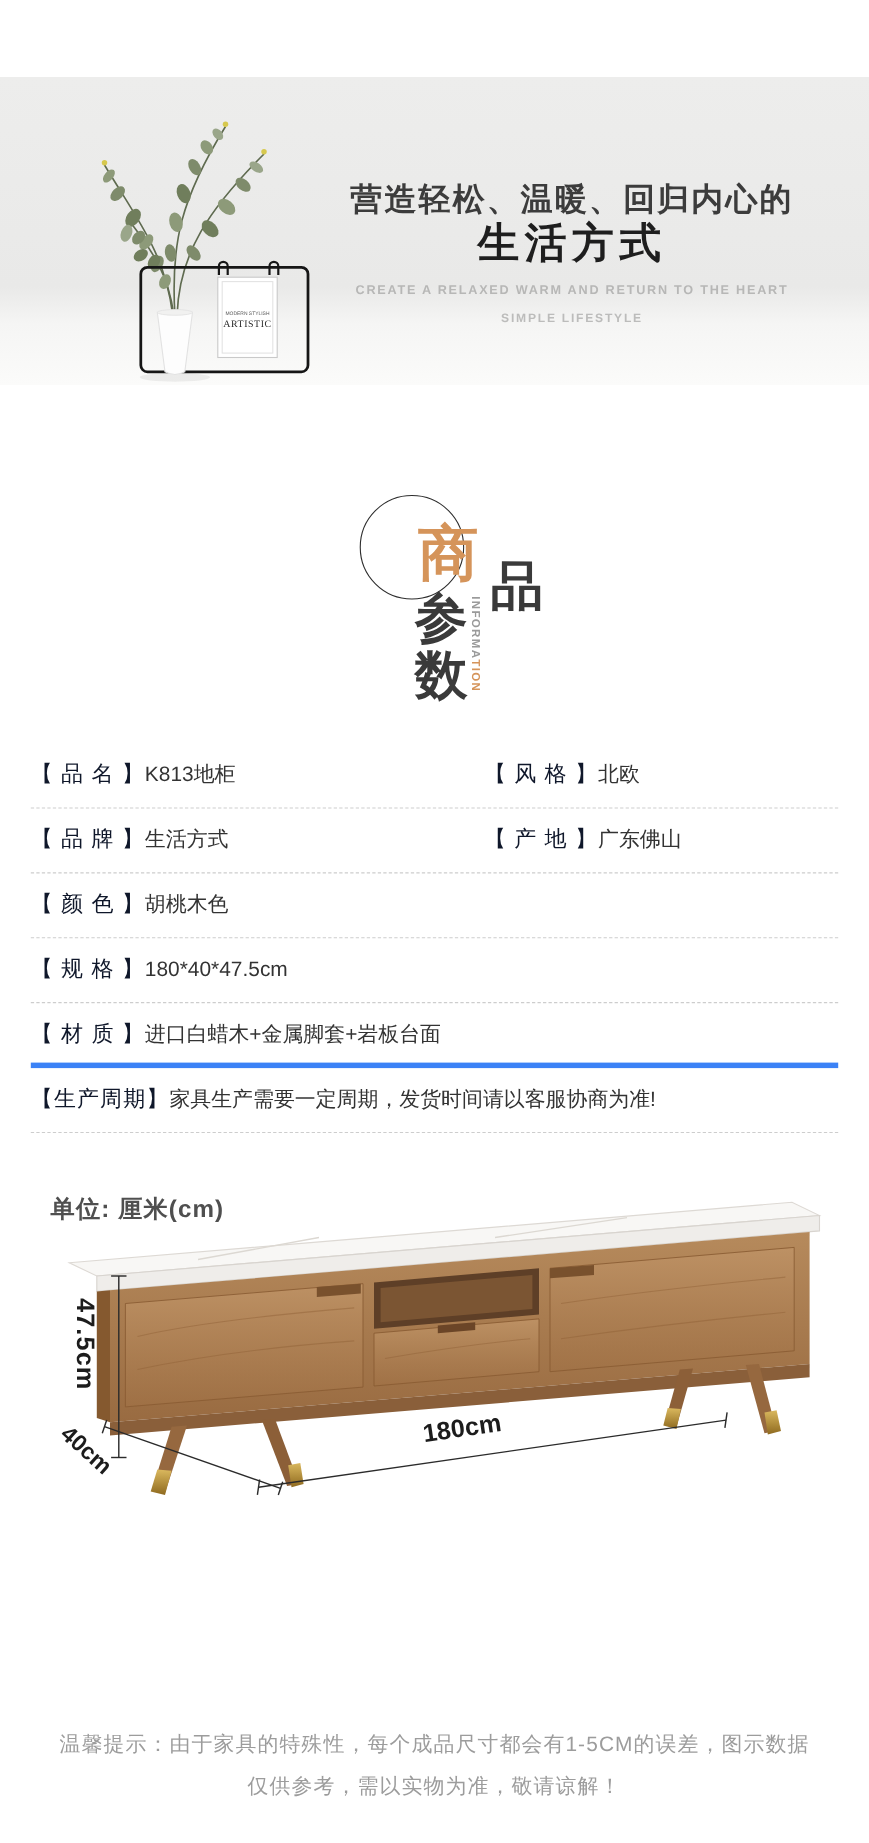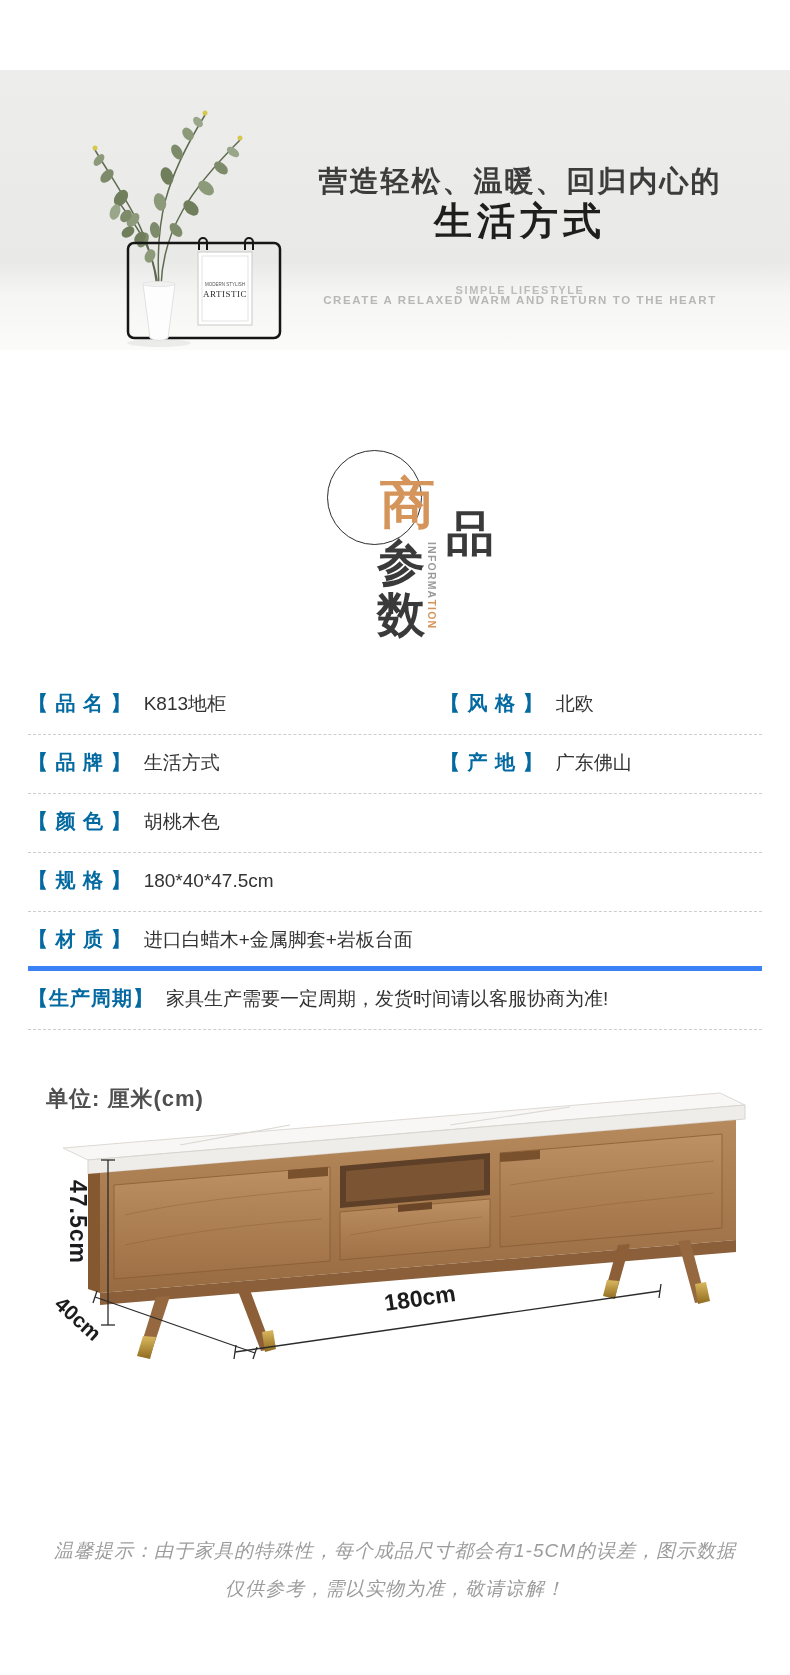--- a/index.html
+++ b/index.html
@@ -10,21 +10,21 @@
   .banner{position:absolute;left:0;top:70px;width:790px;height:280px;
     background:linear-gradient(180deg,#ededec 0%,#e9e9e8 68%,#f5f5f4 80%,#fbfbfa 100%);}
   .banner-art{position:absolute;left:55px;top:10px;width:250px;height:280px;}
   .banner-text{position:absolute;left:300px;top:0;width:440px;height:280px;}
   .headline1{position:absolute;left:0;top:78px;width:440px;text-align:center;
     font-size:29px;font-weight:600;color:#3c3c3c;letter-spacing:2px;white-space:nowrap;margin-top:14px;}
   .headline2-wrap{position:absolute;left:0;top:126px;width:440px;text-align:center;}
   .headline2{display:inline-block;position:relative;font-size:38px;font-weight:700;color:#1e1e1e;letter-spacing:5px;}
   .headline2-underline{position:absolute;left:-4px;right:-4px;bottom:-4px;height:9px;background:#c99a3f;z-index:-1;}
   .subline1{position:absolute;left:0;top:188px;width:440px;text-align:center;
-    font-size:11.5px;color:#b7b7b6;letter-spacing:1.6px;font-weight:600;white-space:nowrap;margin-top:36px;}
+    font-size:11.5px;color:#b7b7b6;letter-spacing:1.6px;font-weight:600;white-space:nowrap;}
   .subline2{position:absolute;left:0;top:214px;width:440px;text-align:center;
     font-size:11px;color:#bcbcbb;letter-spacing:1.6px;font-weight:600;}
 
   
   .title-art{position:absolute;left:320px;top:440px;width:190px;height:215px;}
   .ta-circle{position:absolute;left:7px;top:10px;width:93px;height:93px;border:1.5px solid #2d2d2d;border-radius:50%;}
   .ta-char{position:absolute;font-weight:700;line-height:1;}
   .ta-c1{left:60px;top:36px;font-size:55px;color:#d5945a;}
   .ta-c2{left:126px;top:70px;font-size:48px;color:#3a3a3a;}
   .ta-c3{left:57px;top:99px;font-size:48px;color:#3a3a3a;}
@@ -34,34 +34,34 @@
   .ta-info .gray{color:#9a9a9a;}
   .ta-info .orange{color:#d5945a;}
 
   
   .spec-table{position:absolute;left:28px;top:676px;width:734px;}
   .spec-row{position:relative;height:59px;box-sizing:border-box;border-bottom:1px dashed #cdcdcd;}
   .spec-row.solid{border-bottom:5px solid #3b82f6;}
   .spec-row.last{border-bottom:1px dashed #cdcdcd;}
   .cell{position:absolute;top:14px;left:0;white-space:nowrap;}
   .cell.right{left:412px;}
-  .spec-label{font-size:20px;font-weight:700;color:#0369a1;letter-spacing:1px;}
-  .spec-value{font-size:19px;color:#333333;margin-left:12px;}
+  .spec-label{font-size:20px;font-weight:400;color:#0f172a;letter-spacing:1px;}
+  .spec-value{font-size:19px;color:#333333;}
 
   
   .unit-label{position:absolute;left:46px;top:1084px;font-size:22px;font-weight:700;color:#4f4f4f;letter-spacing:1px;}
   .diagram{position:absolute;left:30px;top:1085px;width:730px;height:310px;}
   .dim{position:absolute;color:#1c1c1c;font-weight:600;white-space:nowrap;}
   .dim-h{left:64px;top:1180px;writing-mode:vertical-rl;font-size:23px;letter-spacing:1px;}
   .dim-d{left:66px;top:1292px;font-size:21px;transform:rotate(42deg);transform-origin:left top;}
   .dim-w{left:350px;top:1285px;width:140px;text-align:center;font-size:23px;transform:rotate(-8.2deg);}
 
   
-  .footer-tip{position:absolute;left:0;top:1532px;width:790px;text-align:center;
-    font-size:19px;color:#9c9c9c;letter-spacing:1px;line-height:38px;font-style:italic;}
+  .footer-tip{position:absolute;left:0;top:1568px;width:790px;text-align:center;
+    font-size:19px;color:#9c9c9c;letter-spacing:1px;line-height:38px;}
 </style>
 </head>
 <body>
 
 <div class="page">
 
   <div class="banner">
 
     <svg class="banner-art" viewBox="0 0 250 280" width="250" height="280">
 

